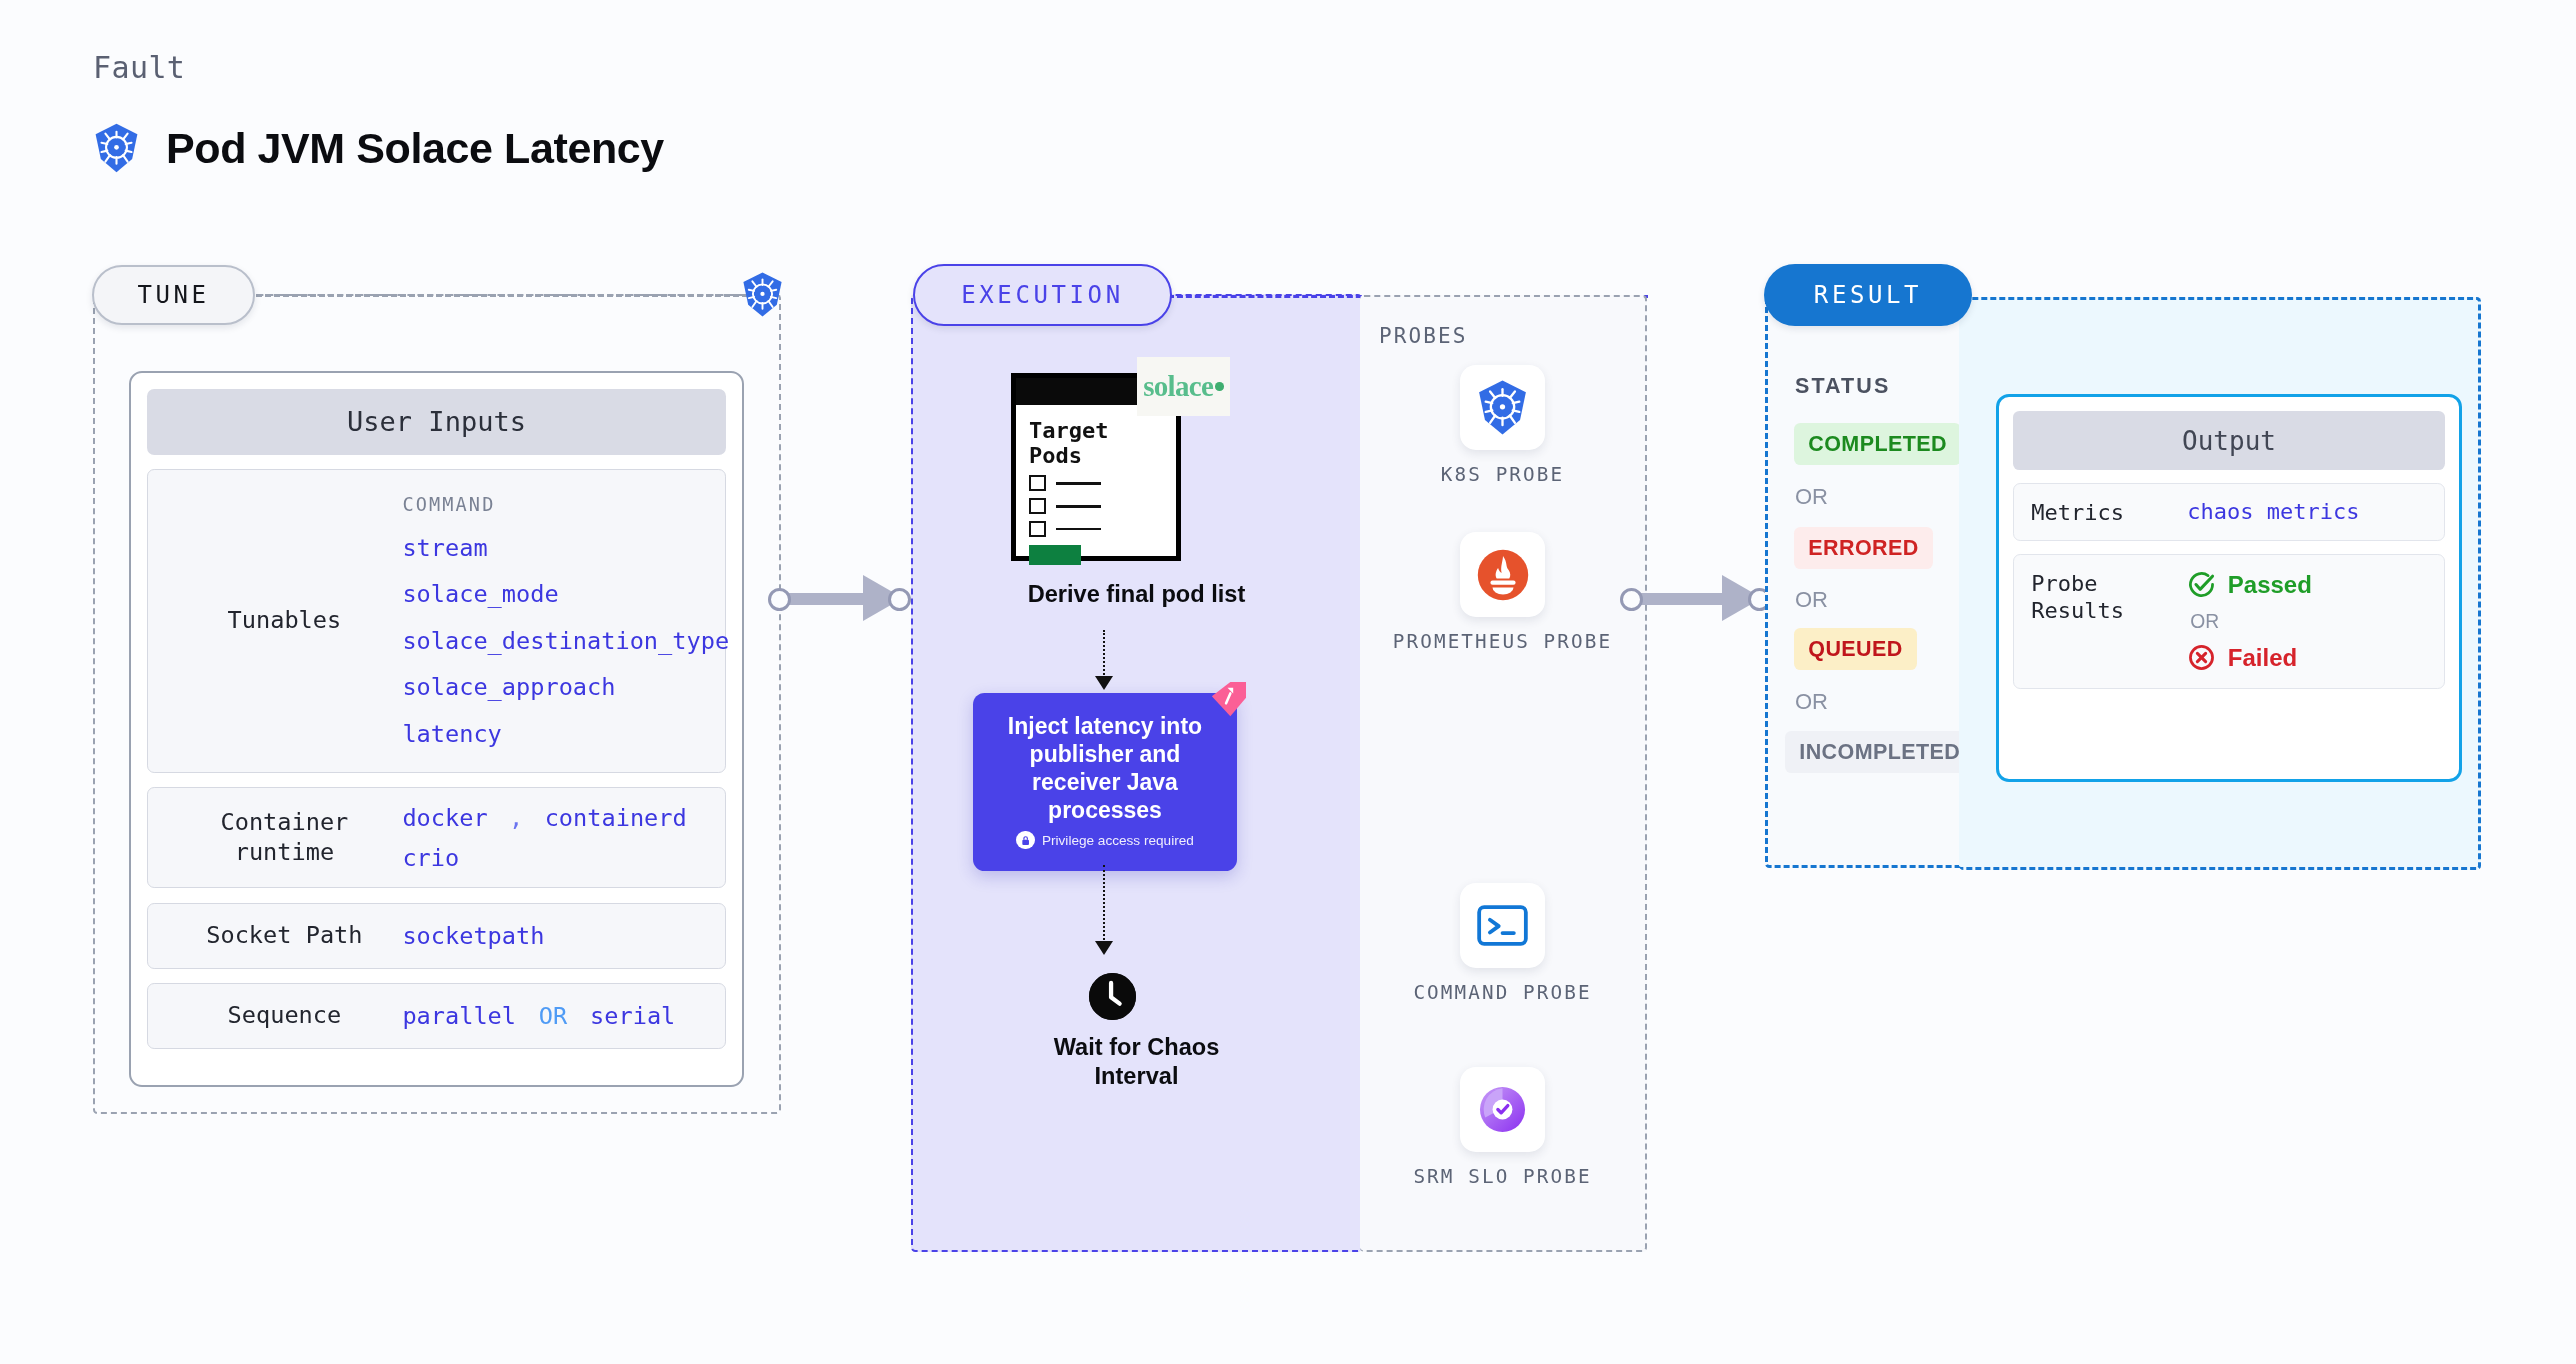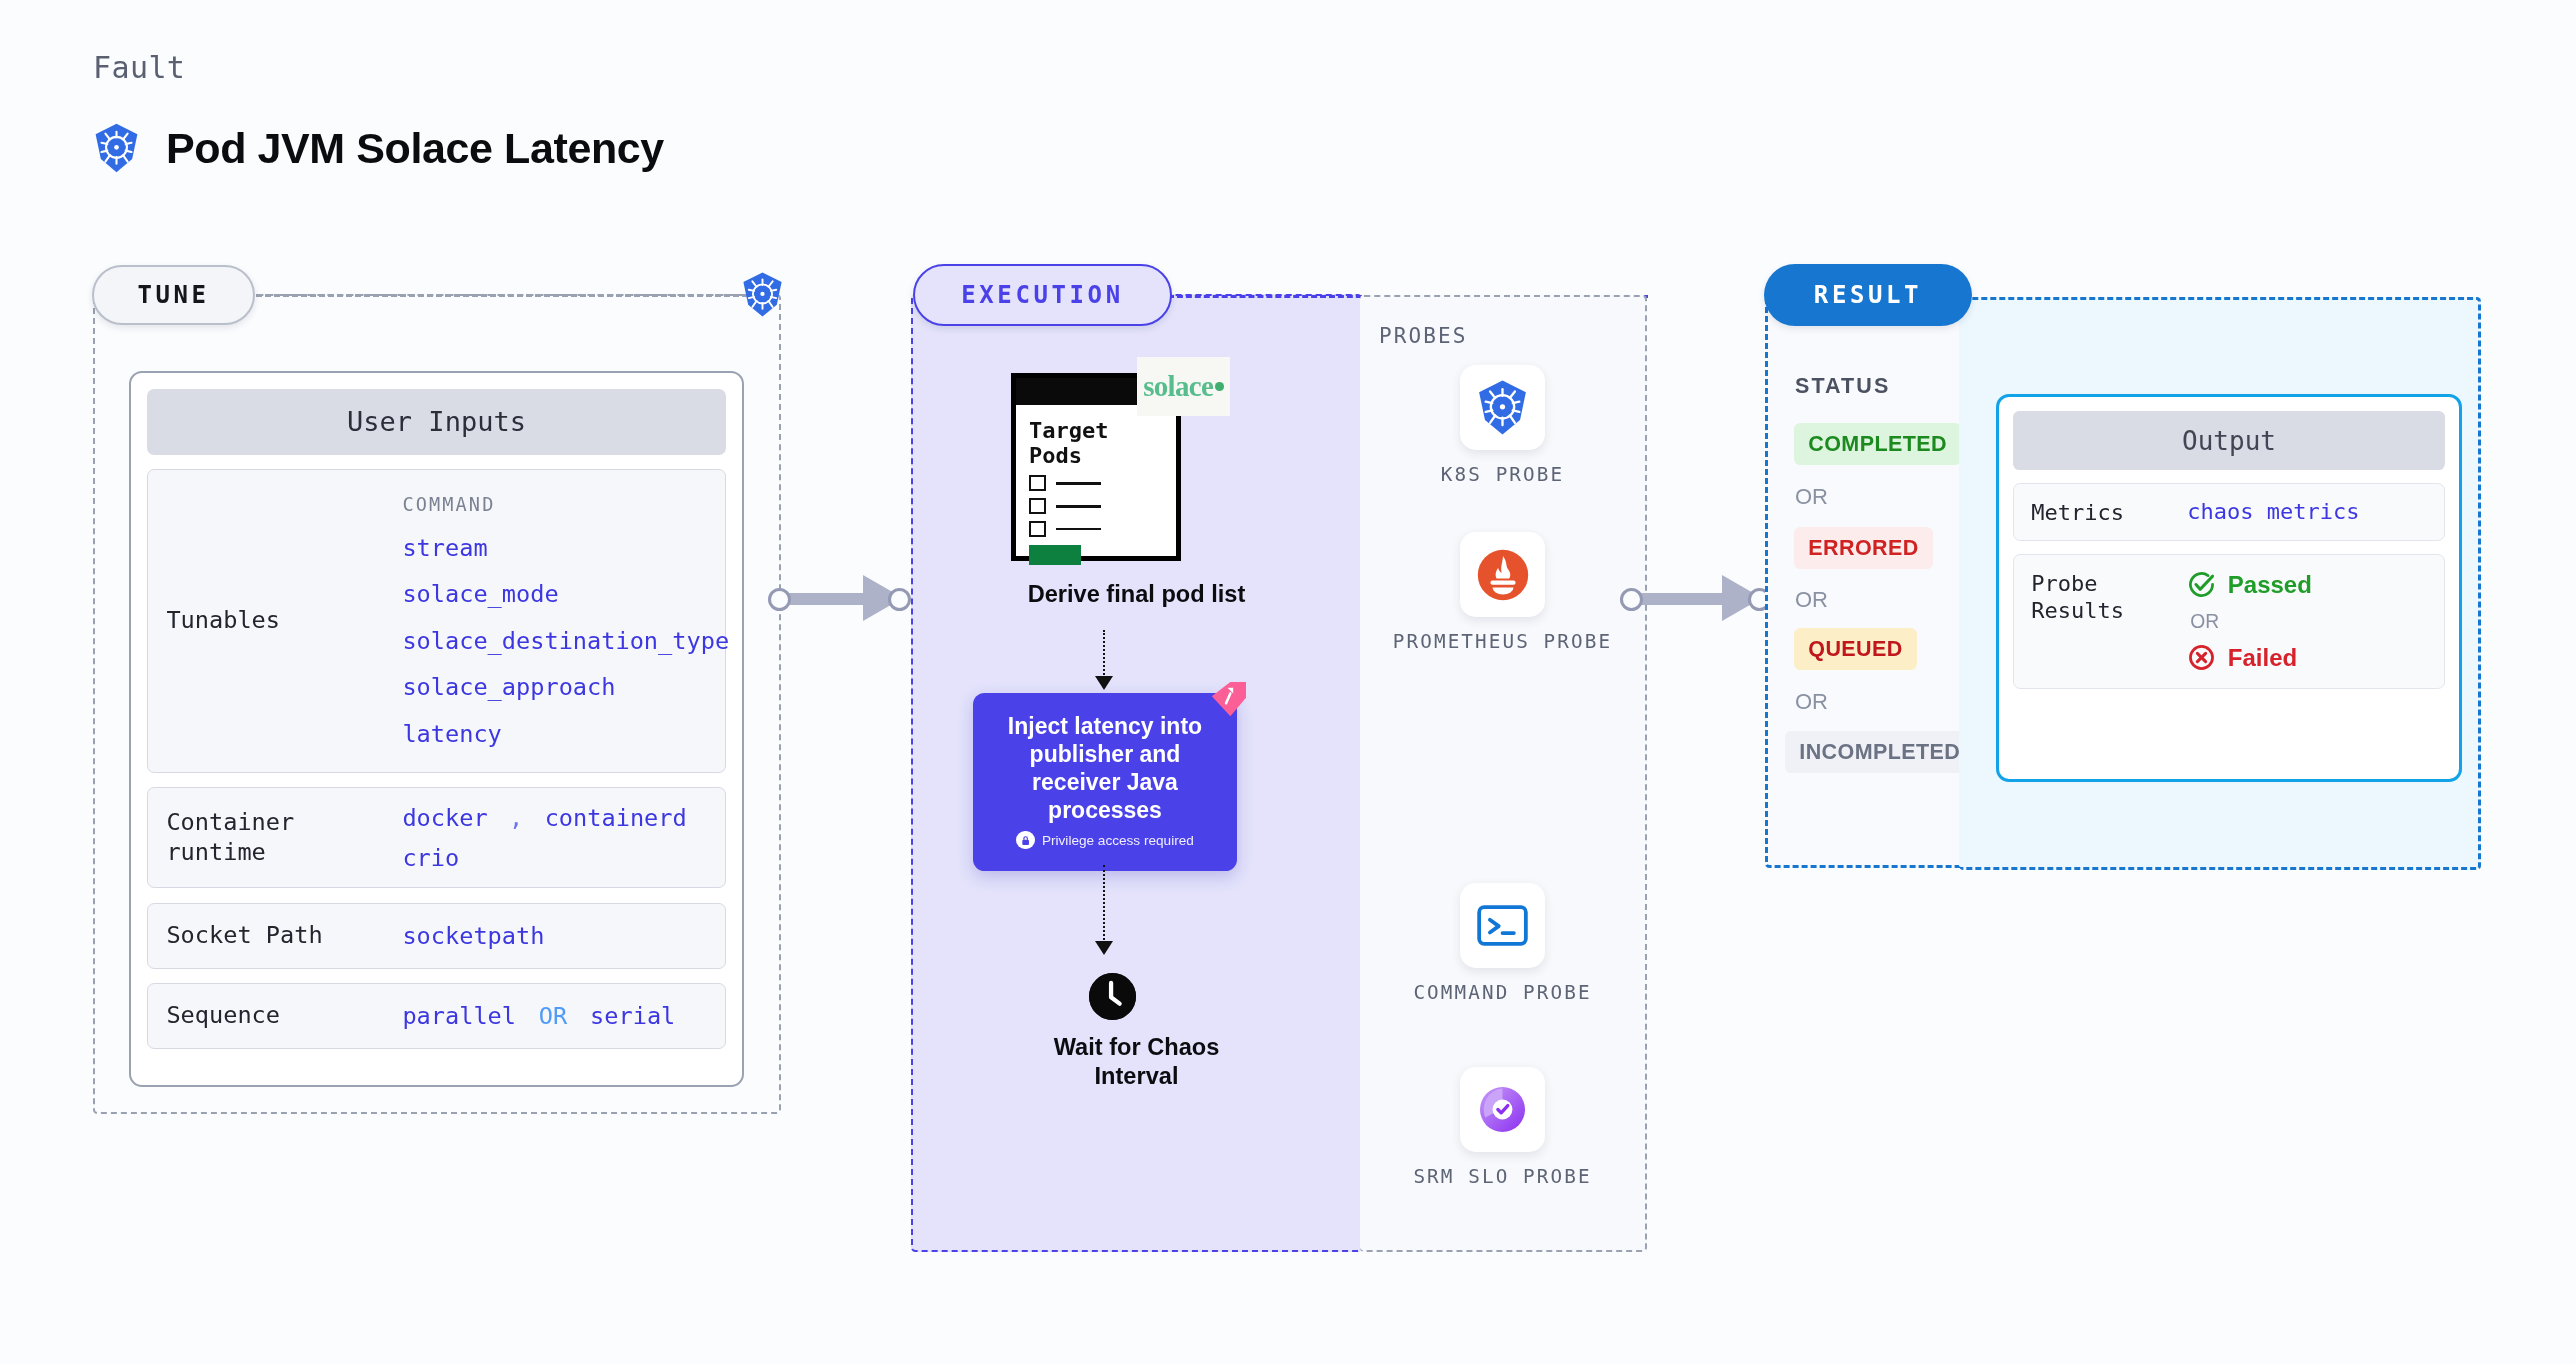--- a/index.html
+++ b/index.html
@@ -33,21 +33,21 @@
   .panel { position: absolute; }
   .panel-dashed {
     position: absolute; inset: 0;
     border-radius: 4.3px;
   }
   .pill {
     position: absolute; z-index: 6;
     display: flex; align-items: center; justify-content: center;
     border-radius: 716px;
     font-family: "DejaVu Sans Mono", monospace;
-    font-weight: 700; letter-spacing: 3.6px;
+    font-weight: 400; letter-spacing: 3.6px;
     box-shadow: 0 2.9px 7.2px rgba(20,25,60,.10);
   }
 
   
   #tune-panel { left: 93px; top: 294px; width: 688px; height: 820px; }
   #tune-panel .panel-dashed { border: 2.9px dashed #9aa2b1; background: #fbfcfe; }
   #tune-pill {
     left: 92px; top: 265px; width: 163px; height: 60px;
     background: #f4f5f8; border: 2.1px solid #b9bfcb; color: #14161c;
     font-size: 24px;
@@ -72,20 +72,21 @@
   }
   .row {
     margin-top: 14.3px; background: #f6f7fa; border: 1.4px solid #d6d9e2;
     border-radius: 7.2px; display: flex; align-items: center;
     padding: 15.8px 18.6px; min-height: 66px;
   }
   .row-label {
     font-family: "DejaVu Sans Mono", monospace;
     font-size: 23.6px; color: #22252e; width: 236px; flex: 0 0 236px;
     line-height: 1.25;
+    text-align: center;
   }
   .row-vals { flex: 1; font-family: "DejaVu Sans Mono", monospace; font-size: 23.6px; }
   .v-blue { color: #3c37e0; }
   .v-lightblue { color: #4f9bf5; }
   .v-sep { color: #6b74f0; }
   .req-label {
     font-family: "DejaVu Sans Mono", monospace;
     font-size: 18.6px; color: #7a8294; letter-spacing: 2.1px; margin-bottom: 18.6px;
   }
   .tunables-row { align-items: center; padding: 24px 18.6px; }

